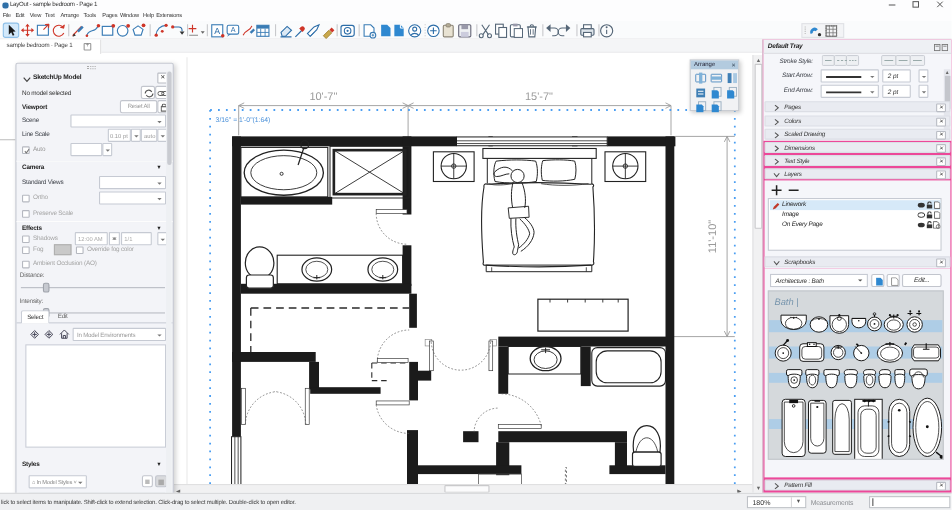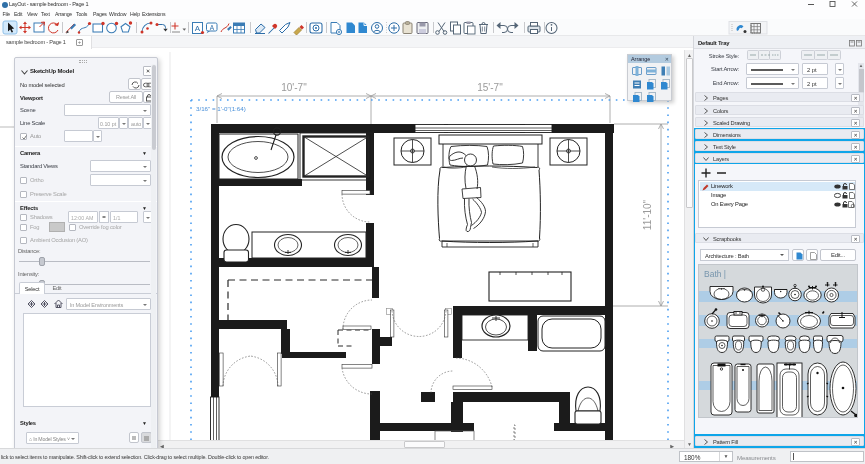--- a/index.html
+++ b/index.html
@@ -52,21 +52,21 @@
 #lpanel .tabs{position:absolute;left:0;width:100%;height:12px;border-bottom:1px solid #c9cdd6;}
 #lpanel .tabA{position:absolute;left:4px;top:0px;width:26px;height:12px;background:#fff;border:1px solid #c9cdd6;border-bottom:none;border-radius:2px 2px 0 0;font-size:5.7px;letter-spacing:-0.2px;color:#333;text-align:center;padding-top:2.5px;}
 #lpanel .tabB{position:absolute;left:33px;top:2px;width:18px;height:10px;font-size:5.7px;letter-spacing:-0.2px;color:#666;text-align:center;padding-top:1px;}
 #lpsb{position:absolute;right:1px;top:6px;width:5px;height:390px;background:#eef0f3;border-radius:2.5px;}
 #lpsb .t{position:absolute;left:0.5px;top:1px;width:4px;height:85px;background:#c9cbd1;border-radius:2px;}
 
 #arrange{left:627px;top:54px;width:45px;height:47px;background:#f1f2f4;border:1px solid #c9ccd2;box-shadow:1.5px 1.5px 4px rgba(0,0,0,0.2);}
 #arrange .bar{position:absolute;left:0;top:0;width:100%;height:8px;background:#b3cbdf;font-size:5.4px;color:#223;padding:1px 0 0 3px;}
 #arrange .bar i{position:absolute;right:2px;top:1px;font-style:normal;font-size:5px;color:#345;}
 
-#tray{left:693px;top:36px;width:172px;height:412px;background:#0ea5e9;border-left:1px solid #d4d6db;}
+#tray{left:693px;top:36px;width:172px;height:412px;background:#ec4899;border-left:1px solid #d4d6db;font-style:italic;}
 #tray .trayhdr{position:absolute;left:0;top:0;width:100%;height:13px;background:#eef0f4;border-bottom:1px solid #dcdee3;}
 #tray .trayhdr b{position:absolute;left:4px;top:3.5px;font-size:5.9px;letter-spacing:-0.2px;color:#222;}
 #tray .secbar{position:absolute;left:1px;width:169px;height:10px;background:#e9ebf1;border:1px solid #dcdee5;border-radius:1px;}
 #tray .secbar .cv{position:absolute;left:7px;top:2px;}
 #tray .secbar b{position:absolute;left:17px;top:2px;font-size:5.7px;letter-spacing:-0.2px;color:#333;font-weight:normal;}
 #tray .secbar .x{position:absolute;right:3px;top:0.5px;width:9px;height:8px;background:#fff;border:1px solid #b9bcc4;border-radius:1px;font-size:5px;color:#333;text-align:center;line-height:7.5px;}
 #tray .lab2{position:absolute;font-size:5.8px;letter-spacing:-0.2px;color:#3d4149;}
 #tray .lab2.r{text-align:right;}
 #shapestyle{position:absolute;left:0;top:13px;width:171px;height:79px;background:#f5f6fa;}
 #traysb{position:absolute;right:1px;top:14px;width:6px;height:64px;background:#e4e6ec;}

